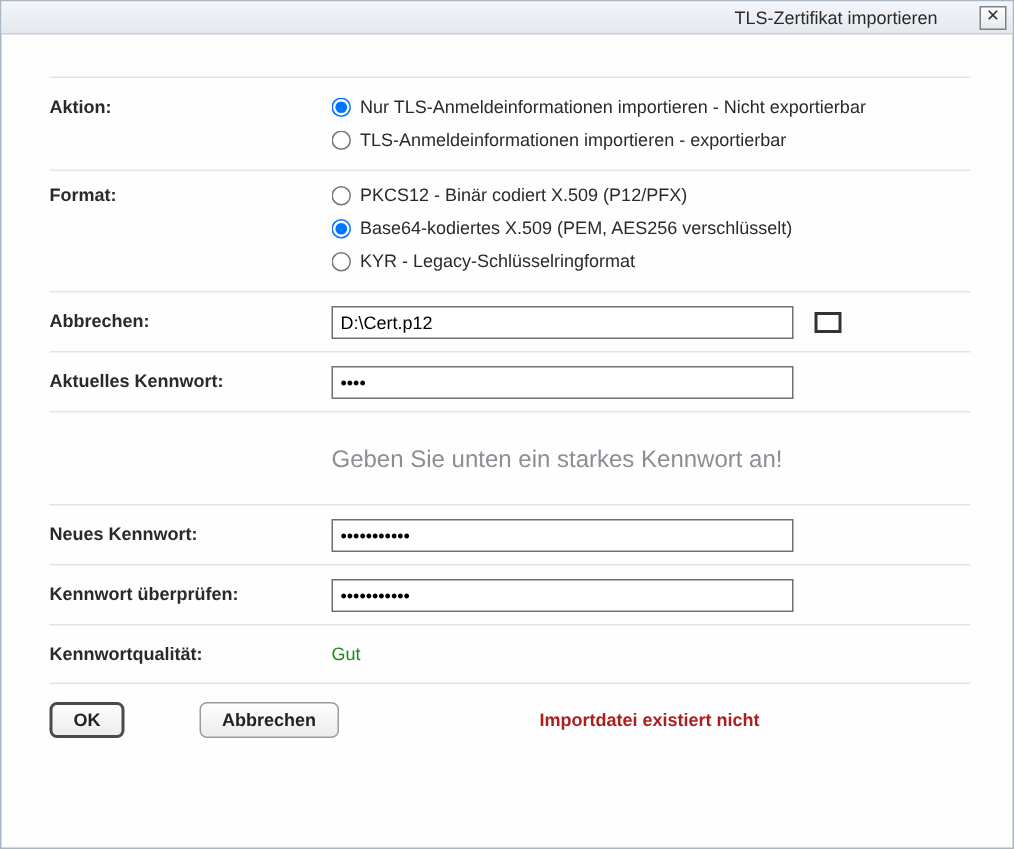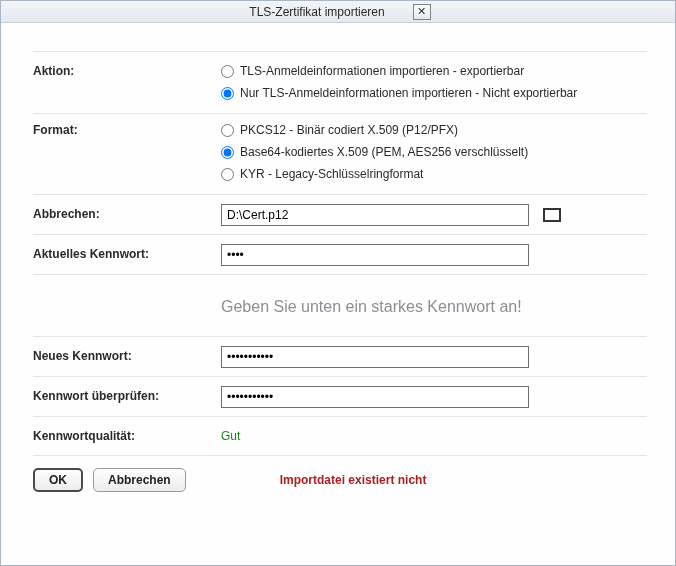--- a/index.html
+++ b/index.html
@@ -20,21 +20,21 @@
     background: #fefefe;
     display: flex;
     flex-direction: column;
   }
   .titlebar {
     height: 22px;
     background: linear-gradient(#f3f5f8, #e4e9ef);
     border-bottom: 1px solid #c8ced6;
     display: flex;
     align-items: center;
-    justify-content: center;
+    justify-content: flex-end;
     padding: 0 4px 0 8px;
     color: #2a2a2a;
     gap: 28px;
   }
   .titlebar .title { font-size: 12px; }
   .close-btn {
     width: 18px; height: 16px;
     border: 1px solid #7a828c;
     background: linear-gradient(#fdfdfd,#e6e9ec);
     display: flex; align-items:center; justify-content:center;
@@ -104,20 +104,21 @@
   .error-text {
     color: #aa1f1f;
     font-weight: bold;
   }
   .button-row {
     display: flex;
     align-items: center;
     border-top: 1px solid #e4e4e4;
     padding-top: 12px;
     margin-top: 4px;
+    gap: 40px;
   }
   .btn {
     height: 24px;
     padding: 0 14px;
     border: 2px solid #4a4a4a;
     border-radius: 5px;
     background: linear-gradient(#fefefe,#ececec);
     font-weight: bold;
     font-size: 12px;
     cursor: pointer;
@@ -144,26 +145,26 @@
     <div class="close-btn">
       <span>✕</span>
     </div>
   </div>
   <div class="content">
 
     <div class="row">
       <div class="label-col">Aktion:</div>
       <div class="field-col">
         <div class="radio-line">
+          <input type="radio" name="aktion" checked="" style="">
+          <label>Nur TLS-Anmeldeinformationen importieren - Nicht exportierbar</label>
+        </div>
+        <div class="radio-line">
           <input type="radio" name="aktion" style="">
           <label>TLS-Anmeldeinformationen importieren - exportierbar</label>
-        </div>
-        <div class="radio-line">
-          <input type="radio" name="aktion" checked="" style="">
-          <label>Nur TLS-Anmeldeinformationen importieren - Nicht exportierbar</label>
         </div>
       </div>
     </div>
 
     <div class="row pad-top-more">
       <div class="label-col">Format:</div>
       <div class="field-col">
         <div class="radio-line">
           <input type="radio" name="format" style="">
           <label>PKCS12 - Binär codiert X.509 (P12/PFX)</label>

